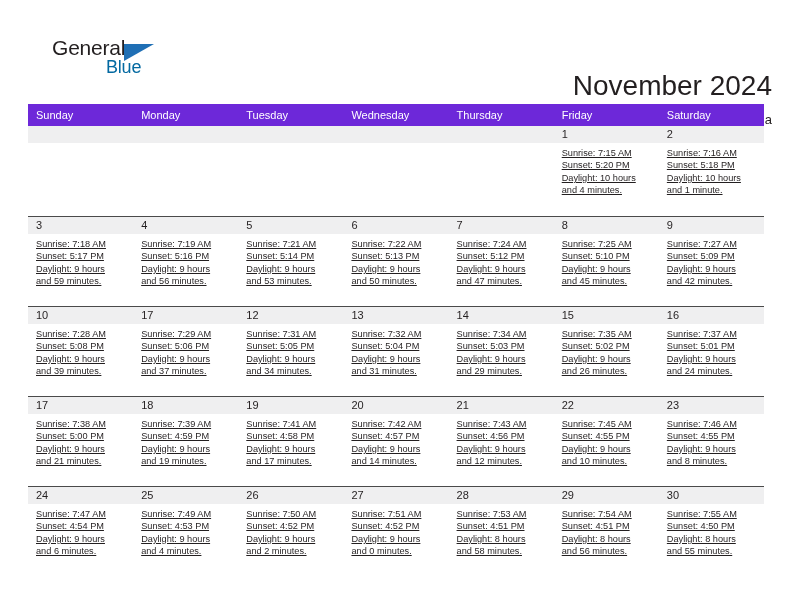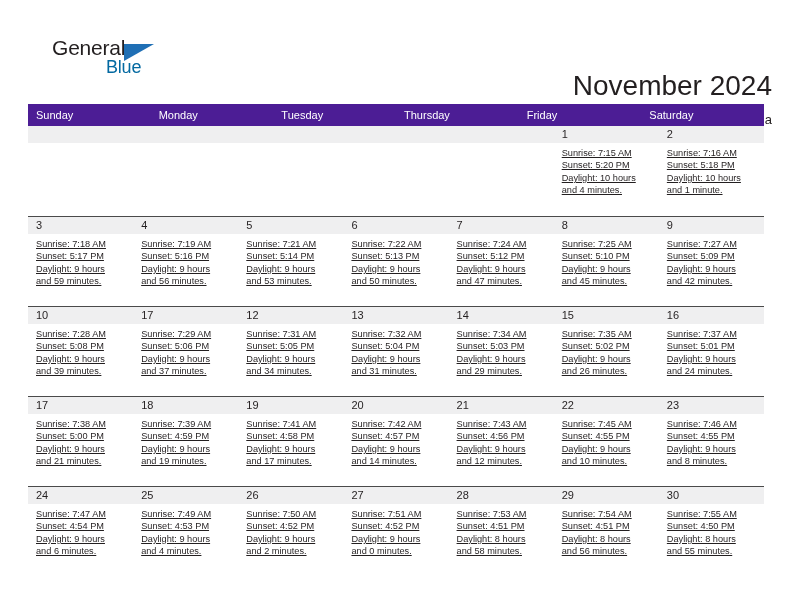--- a/index.html
+++ b/index.html
@@ -87,21 +87,21 @@
 
   
   .calendar {
     position: absolute;
     left: 28px;
     top: 104px;
     width: 736px;
   }
   .dow-row {
     display: flex;
-    background: #4c1d95;
+    background: #6d28d9;
     height: 22px;
   }
   .dow {
     flex: 1 1 0;
     color: #ffffff;
     font-size: 11px;
     line-height: 22px;
     padding-left: 8px;
     box-sizing: border-box;
     white-space: nowrap;
@@ -163,20 +163,21 @@
       <div class="cal-subtitle">Livada, Arad County, Romania</div>
     </div>
 
   </div>
 
   <div class="calendar">
     <div class="dow-row">
         <div class="dow">Sunday</div>
         <div class="dow">Monday</div>
         <div class="dow">Tuesday</div>
+        <div class="dow">Wednesday</div>
         <div class="dow">Thursday</div>
         <div class="dow">Friday</div>
         <div class="dow">Saturday</div>
       </div>
     <div id="weeks-host">
         <div class="week">
           <div class="daycell empty">
             <div class="daynum-band"></div>
             <div class="details"></div>
           </div>

